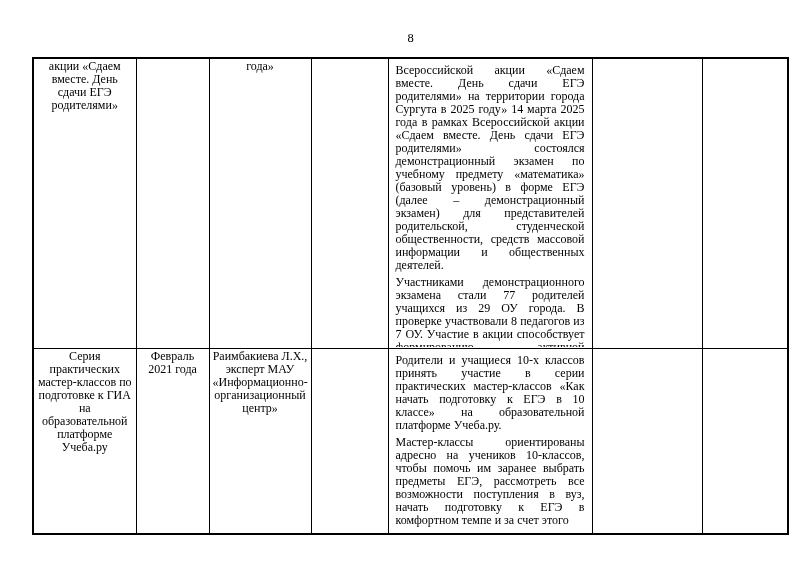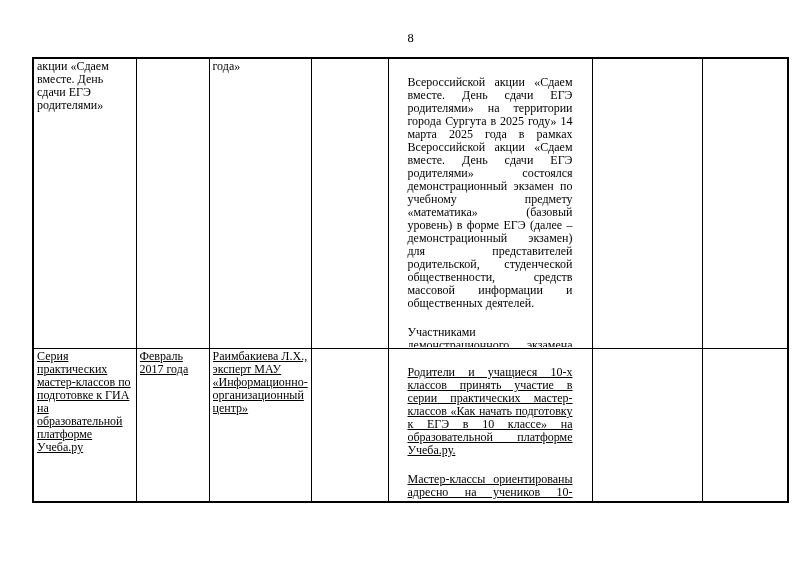--- a/index.html
+++ b/index.html
@@ -39,24 +39,24 @@
     vertical-align: top;
     padding: 1px 3px;
     font-size: 12px;
     line-height: 13px;
     overflow: hidden;
   }
   .clip {
     overflow: hidden;
   }
   .clip.h1 { height: 287px; }
-  .clip.h2 { height: 150px; text-decoration: underline; }
-  td.center { text-align: left; }
+  .clip.h2 { height: 182px; }
+  td.center { text-align: center; }
   td.just .clip p {
-    margin: 16px;
+    margin: 4px;
     text-align: justify;
   }
 </style>
 </head>
 <body>
 
 <div class="page">
 
   <div class="page-number">8</div>
 
@@ -96,21 +96,21 @@
         <td>
           <div class="clip h1"></div>
         </td>
       </tr>
 
       <tr>
         <td class="center">
           <div class="clip h2">Серия практических мастер-классов по подготовке к ГИА на образовательной платформе Учеба.ру</div>
         </td>
         <td class="center">
-          <div class="clip h2">Февраль 2017 года</div>
+          <div class="clip h2">Февраль 2021 года</div>
         </td>
         <td class="center">
           <div class="clip h2">Раимбакиева Л.Х., эксперт МАУ «Информационно-организационный центр»</div>
         </td>
         <td class="center">
           <div class="clip h2"></div>
         </td>
         <td class="just">
           <div class="clip h2">
             <p>Родители и учащиеся 10-х классов принять участие в серии практических мастер-классов «Как начать подготовку к ЕГЭ в 10 классе» на образовательной платформе Учеба.ру.</p>

